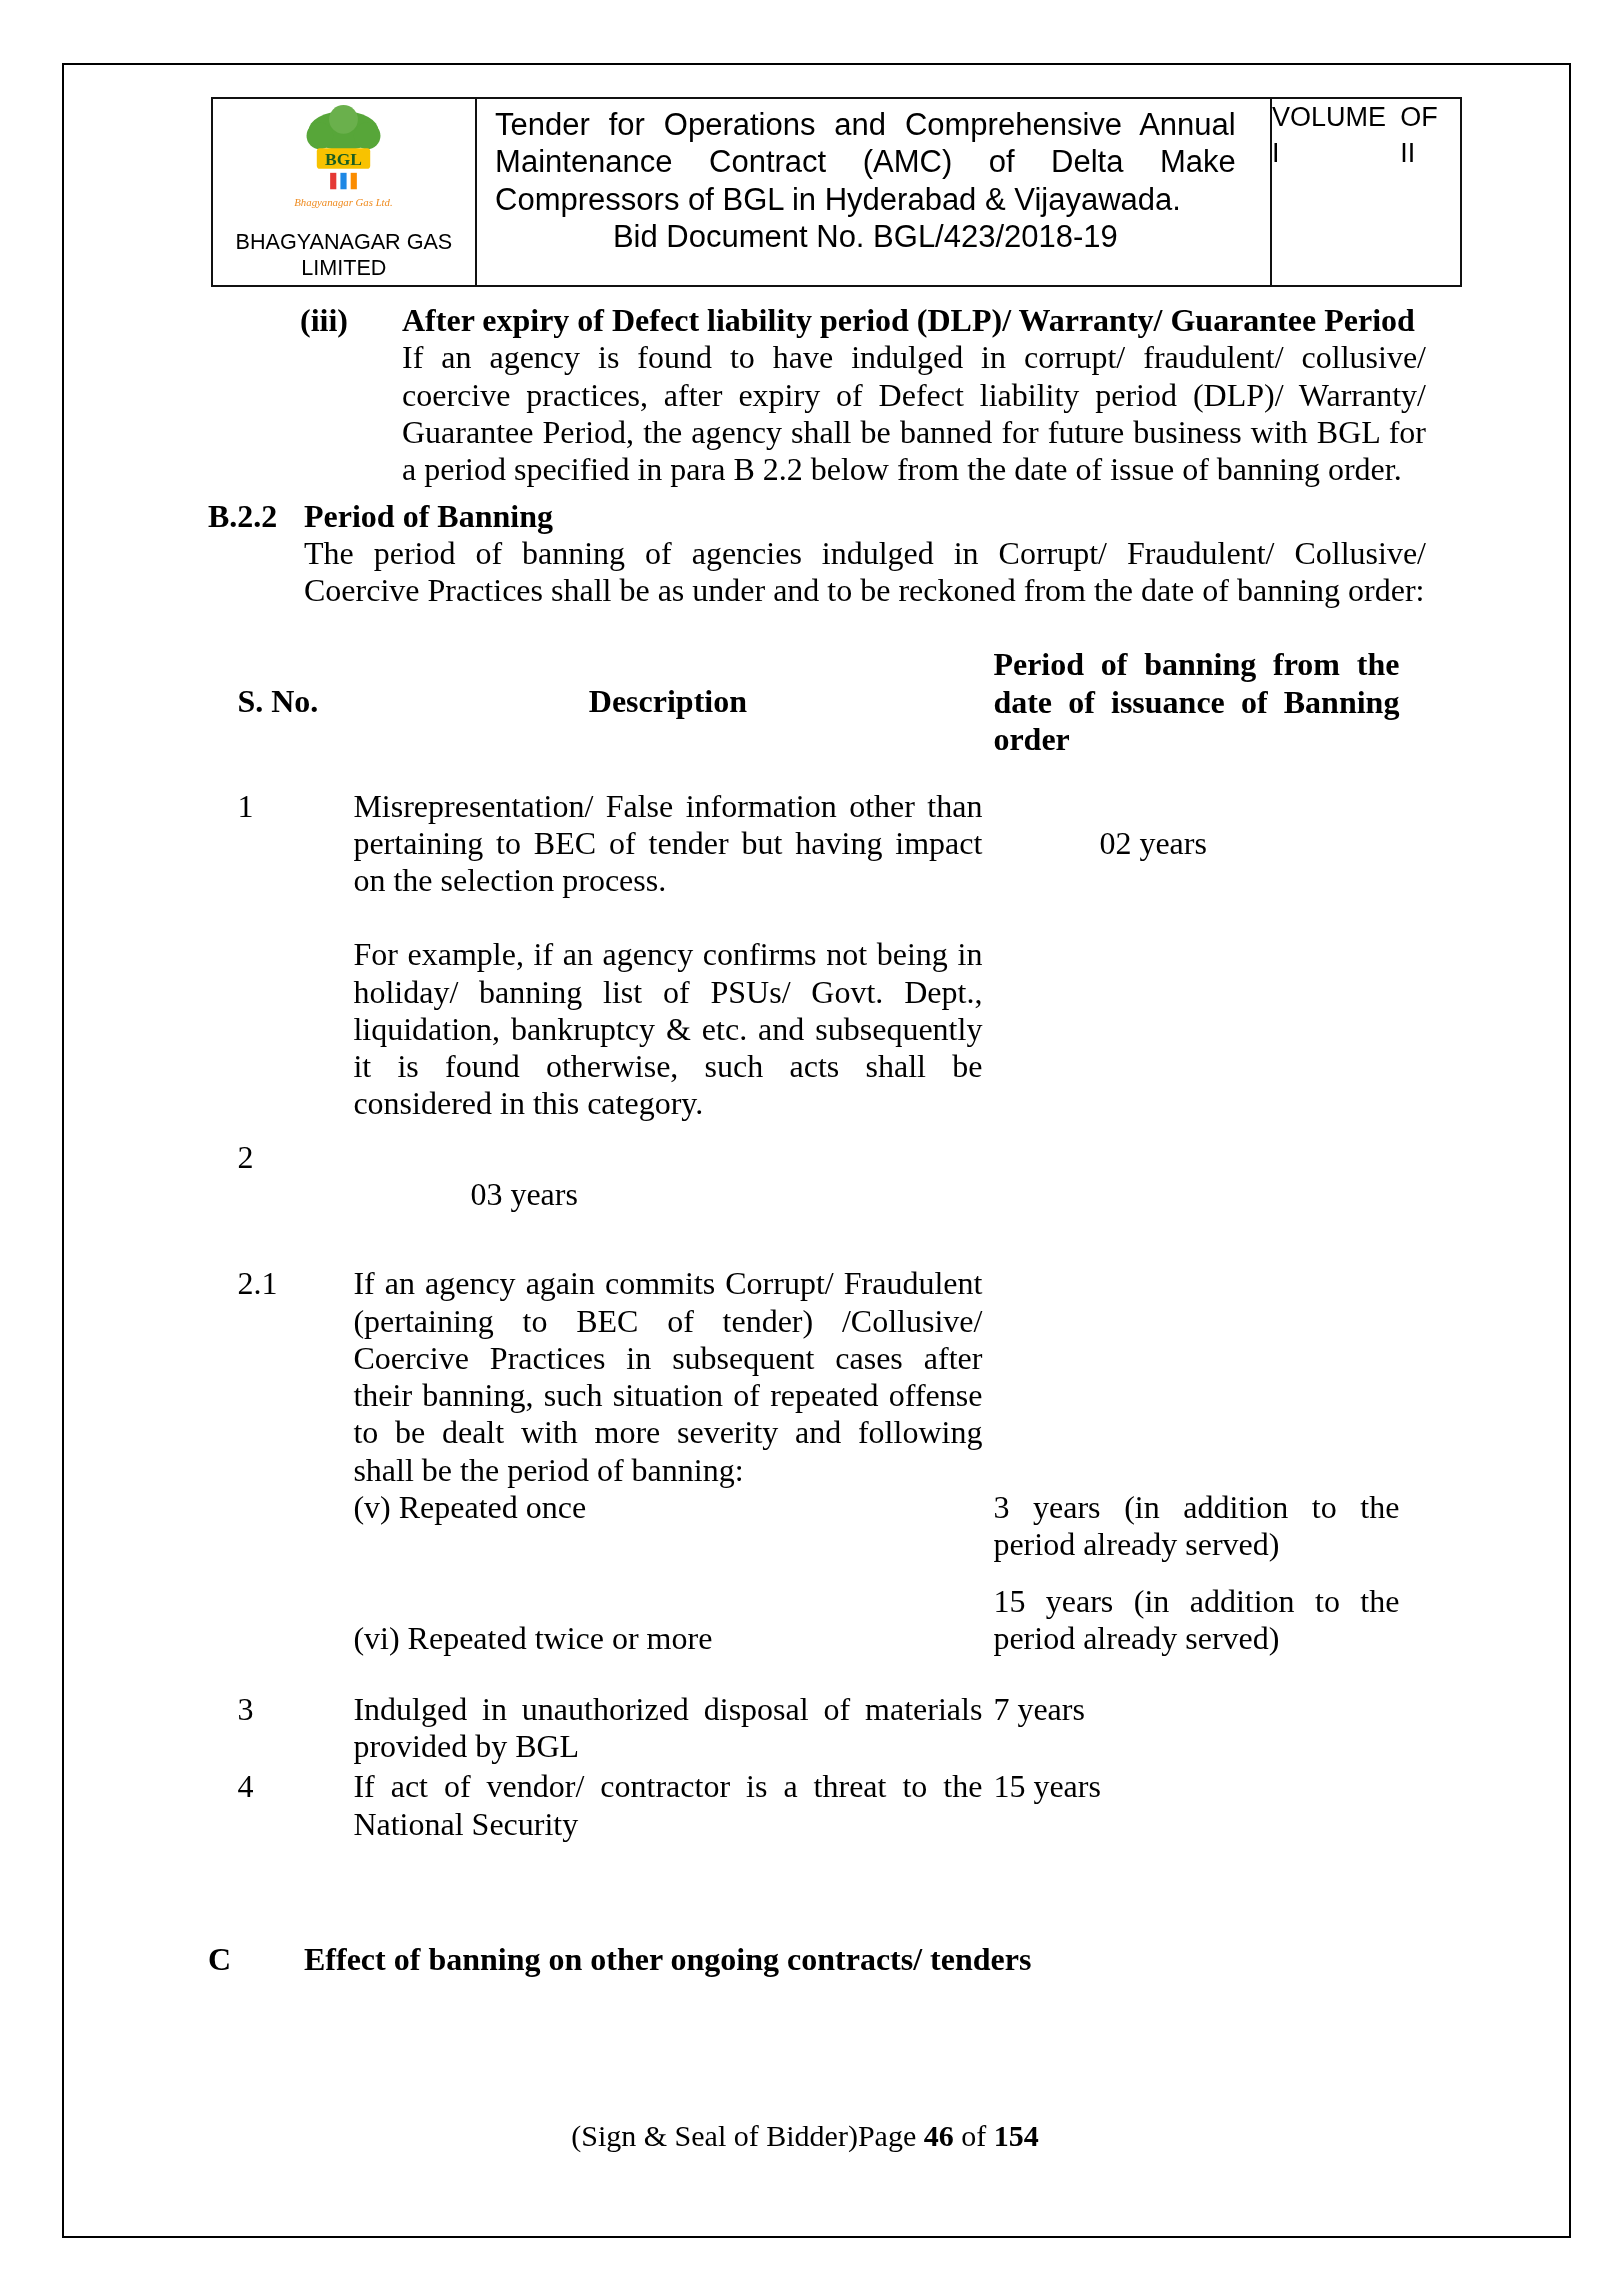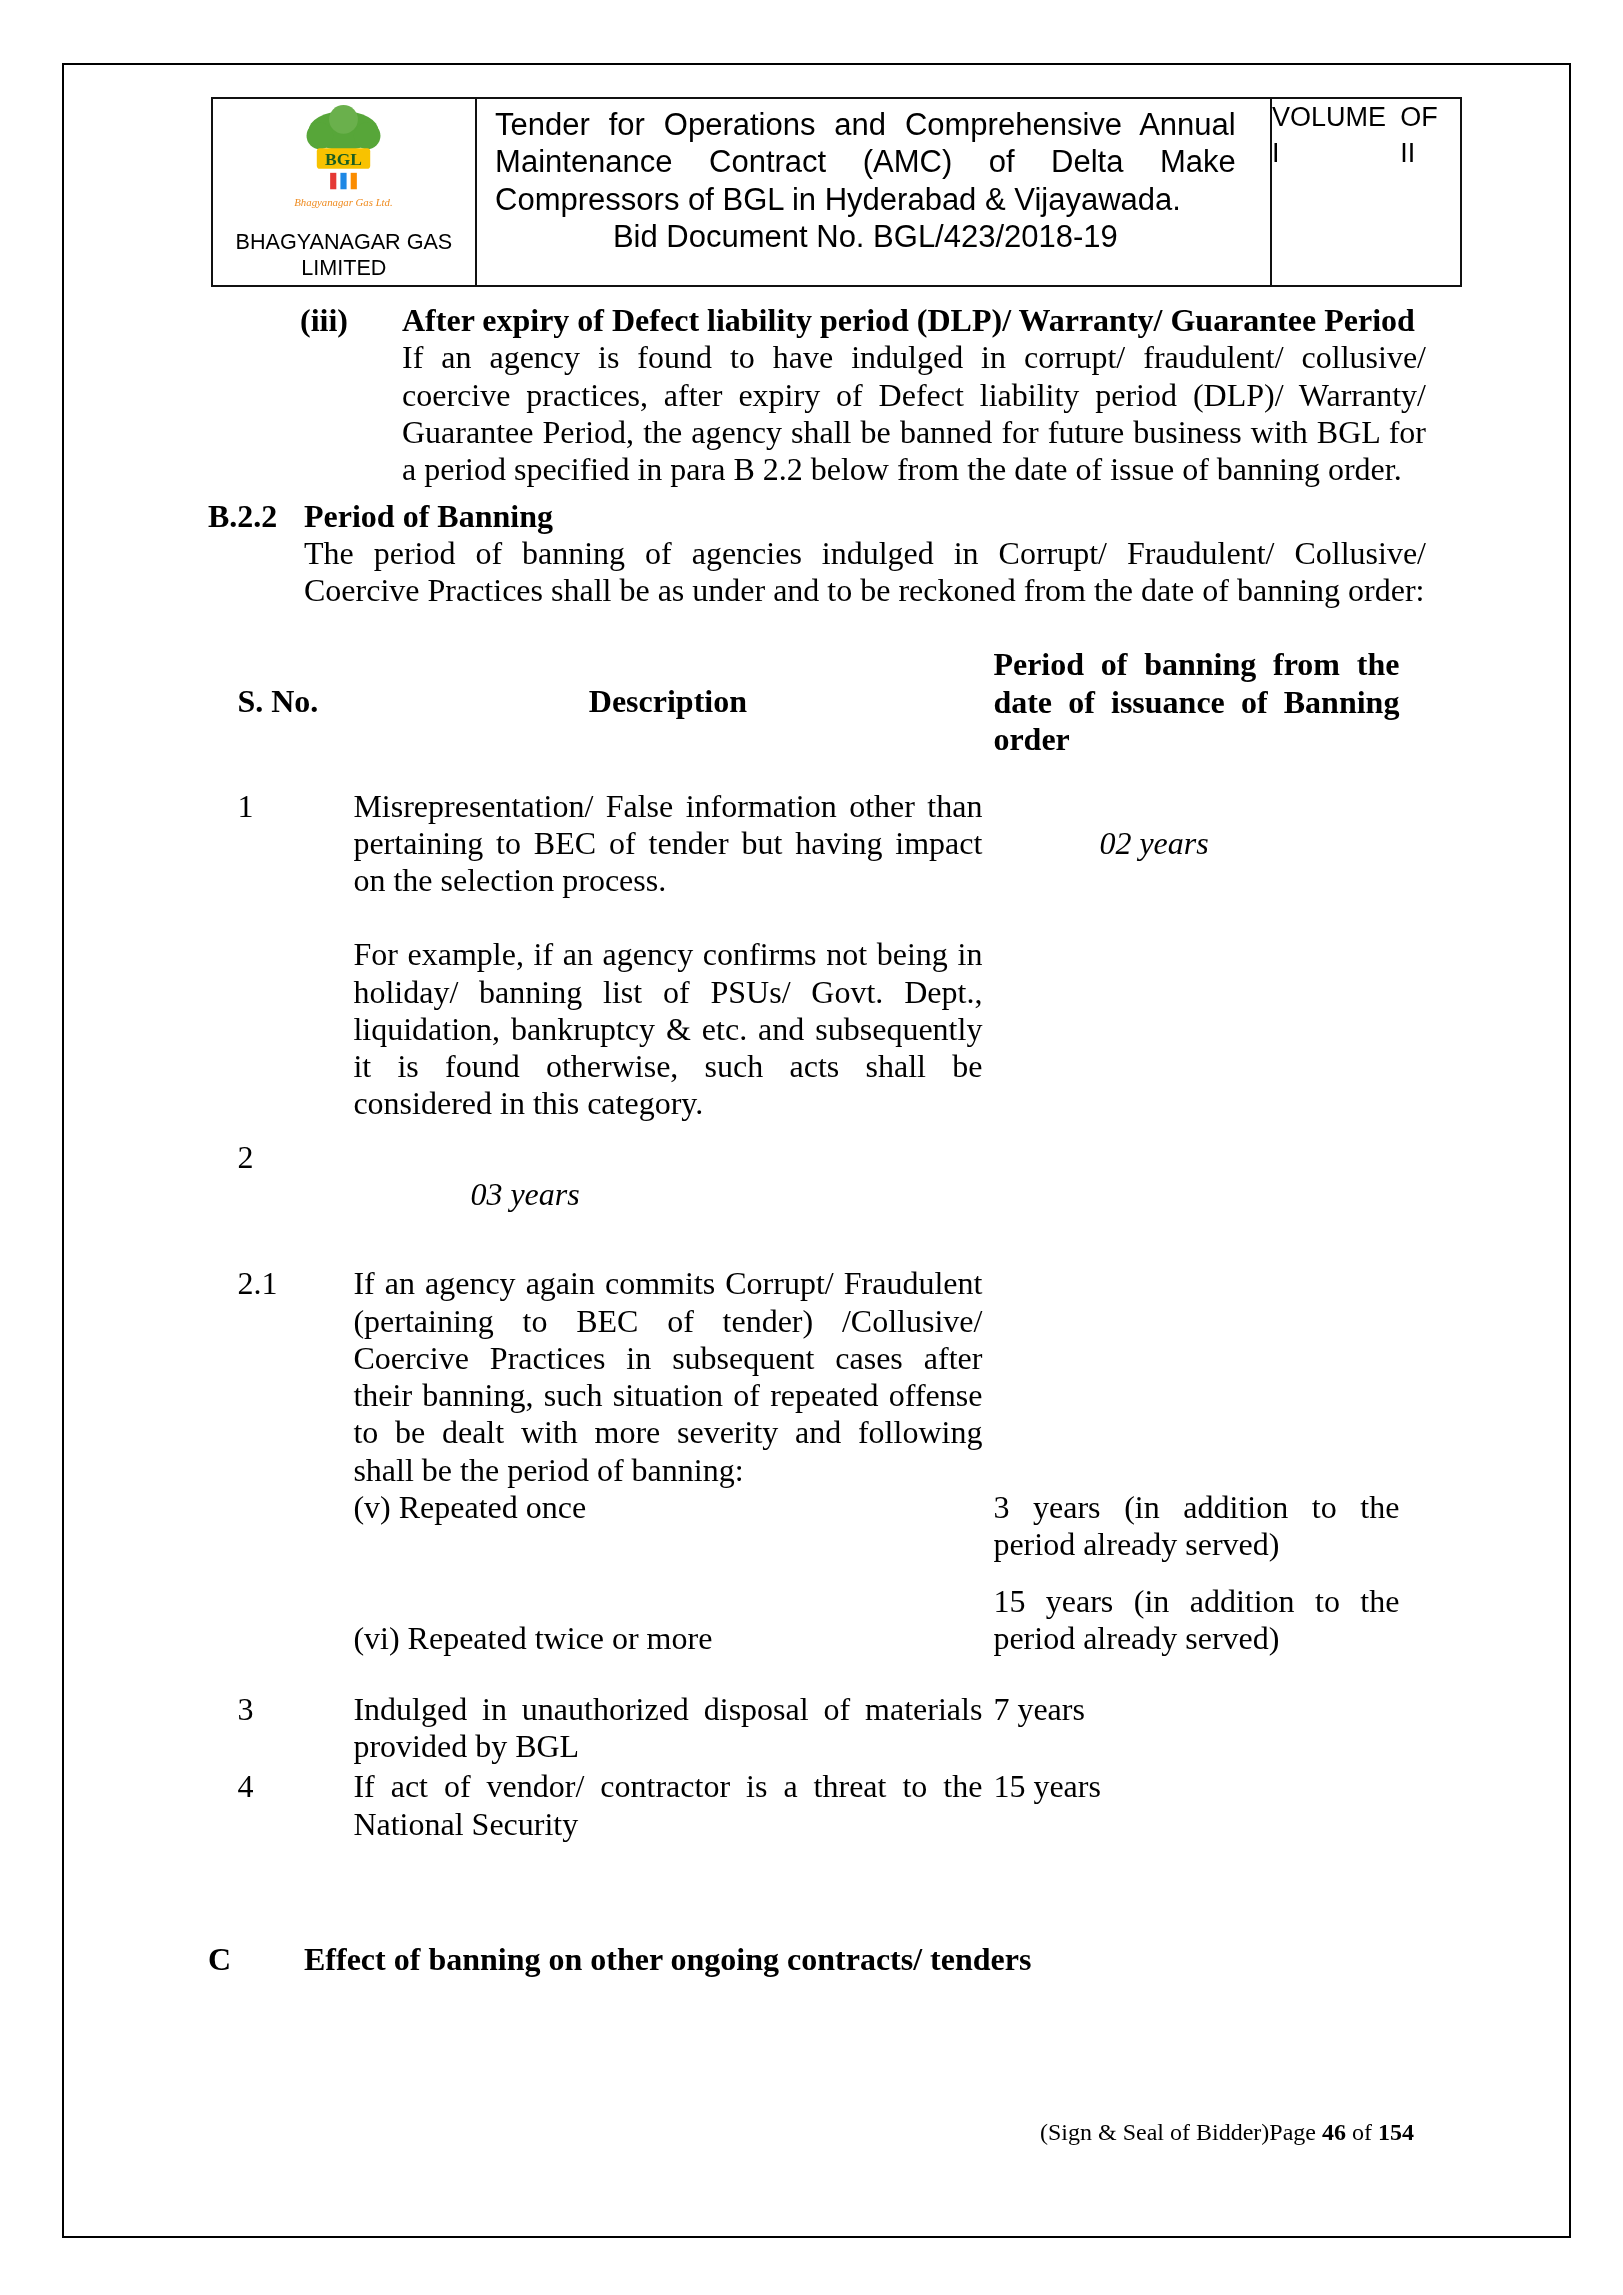--- a/index.html
+++ b/index.html
@@ -36,37 +36,37 @@
   
   .tbl{margin-left:29.4px;width:1163px;margin-top:37px;}
   .tr{display:flex;}
   .td-sno{width:116px;flex:none;}
   .td-desc{width:629px;flex:none;}
   .gap{width:11px;flex:none;}
   .td-period{width:406px;flex:none;}
   .thead .td-sno,.thead .td-desc{padding-top:37px;font-weight:bold;}
   .thead .td-desc{text-align:center;}
   .thead .td-period{font-weight:bold;text-align:justify;}
-  .pt1{padding-top:37px;font-style:italic;}
+  .pt1{padding-top:37px;}
   .indent{padding-left:106px;}
   .mt-line{margin-top:37px;}
   .mt-45{margin-top:29.4px;}
   .mt-25{margin-top:16.4px;}
   .mt-80{margin-top:52px;}
   .mt-30{margin-top:19.6px;}
   .mt-50{margin-top:33px;}
   .mt-5{margin-top:3.3px;}
   .bottom-align{align-items:flex-end;}
   
   .sec-c{margin-top:98px;}
   .sec-c .lbl{width:96px;flex:none;font-weight:bold;}
   .sec-c .txt{flex:1;font-weight:bold;}
   
   .footer{position:absolute;left:196px;top:2119px;width:1218px;display:flex;
-        justify-content:flex-end;font-size:24px;}
+        justify-content:center;font-size:30px;}
 </style>
 </head>
 <body>
 
 <div class="page">
   <div class="page-border"></div>
 
   <div class="header-box">
     <div class="logo-cell">
       <svg class="logo" viewBox="0 0 110 110">

